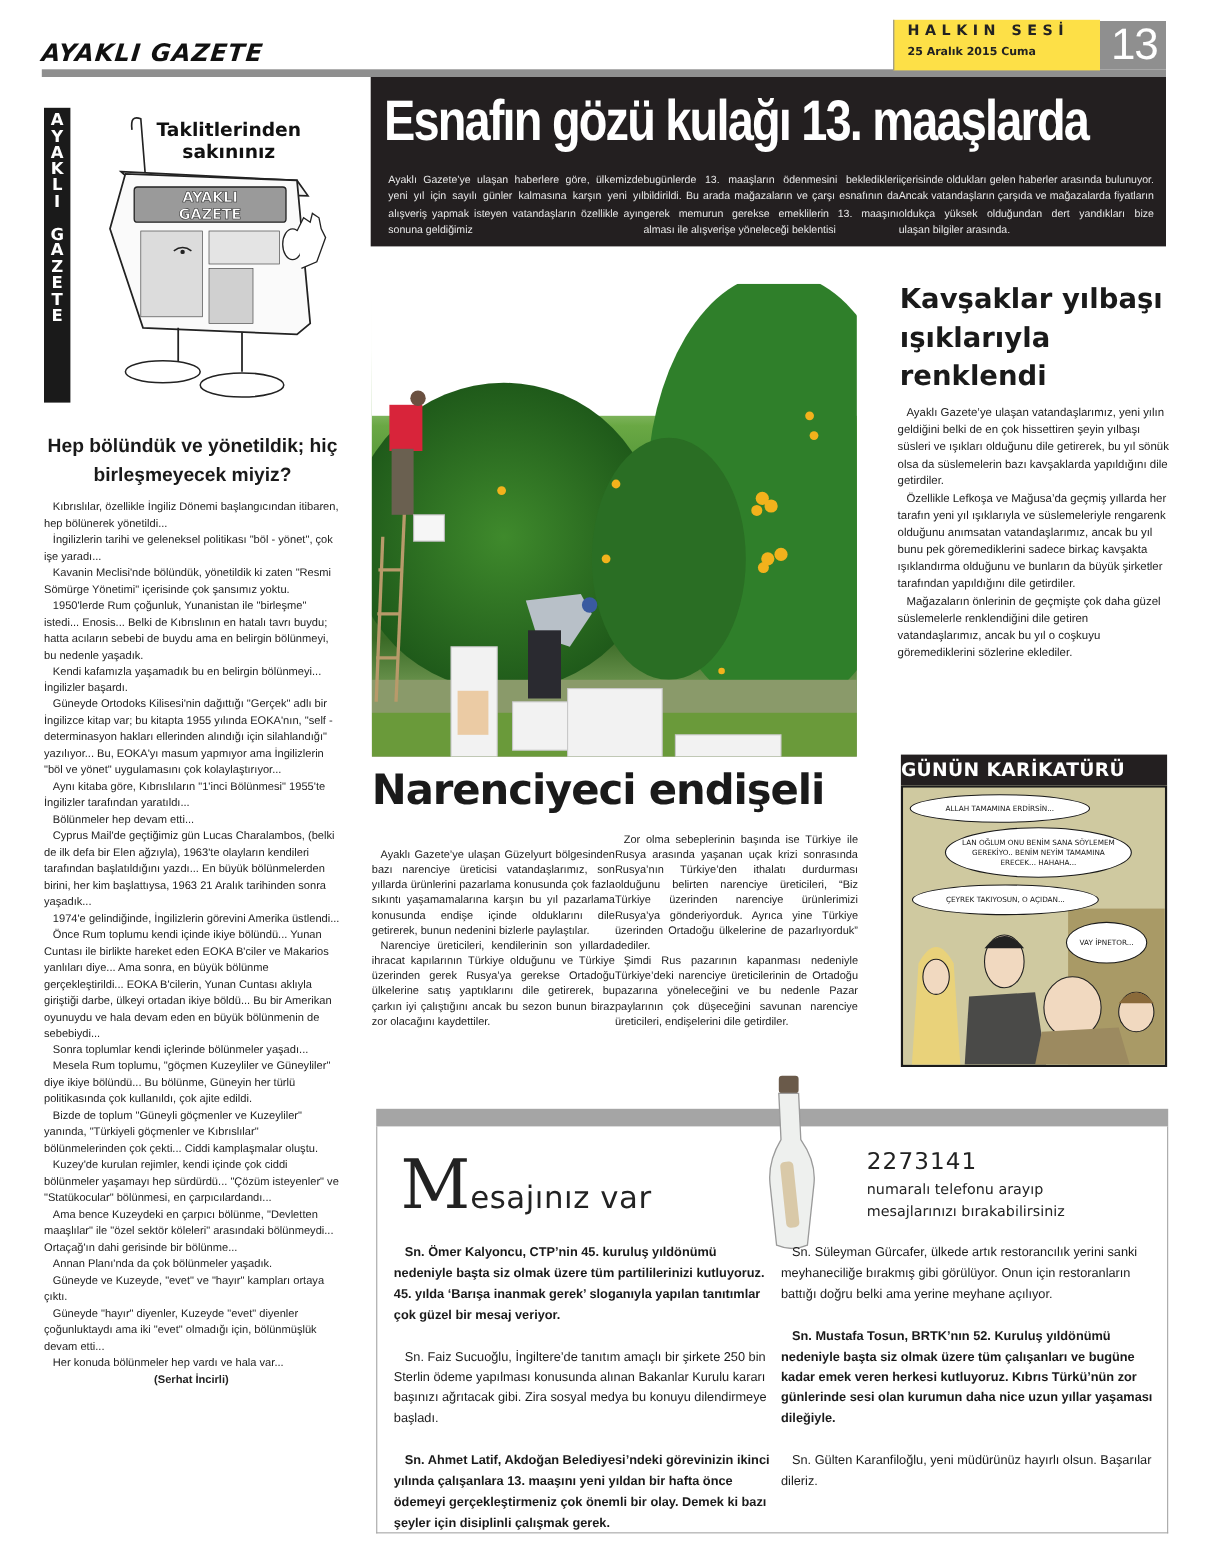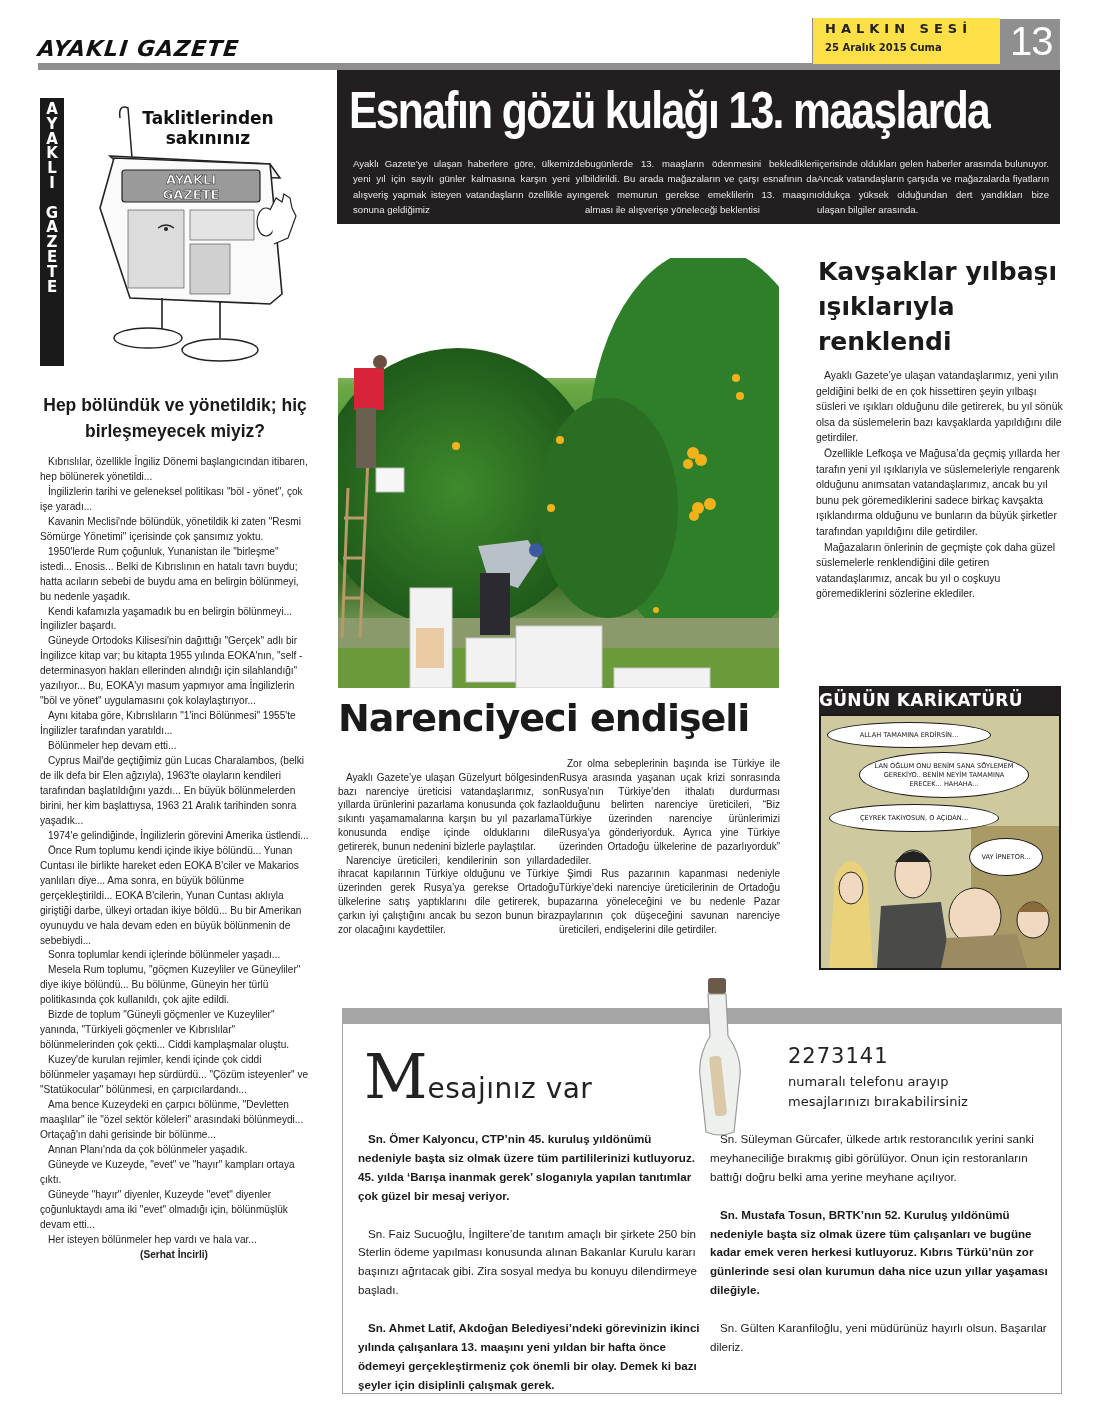--- a/index.html
+++ b/index.html
@@ -150,21 +150,21 @@
     <p>1974'e gelindiğinde, İngilizlerin görevini Amerika üstlendi...</p>
     <p>Önce Rum toplumu kendi içinde ikiye bölündü... Yunan Cuntası ile birlikte hareket eden EOKA B'ciler ve Makarios yanlıları diye... Ama sonra, en büyük bölünme gerçekleştirildi... EOKA B'cilerin, Yunan Cuntası aklıyla giriştiği darbe, ülkeyi ortadan ikiye böldü... Bu bir Amerikan oyunuydu ve hala devam eden en büyük bölünmenin de sebebiydi...</p>
     <p>Sonra toplumlar kendi içlerinde bölünmeler yaşadı...</p>
     <p>Mesela Rum toplumu, "göçmen Kuzeyliler ve Güneyliler" diye ikiye bölündü... Bu bölünme, Güneyin her türlü politikasında çok kullanıldı, çok ajite edildi.</p>
     <p>Bizde de toplum "Güneyli göçmenler ve Kuzeyliler" yanında, "Türkiyeli göçmenler ve Kıbrıslılar" bölünmelerinden çok çekti... Ciddi kamplaşmalar oluştu.</p>
     <p>Kuzey'de kurulan rejimler, kendi içinde çok ciddi bölünmeler yaşamayı hep sürdürdü... "Çözüm isteyenler" ve "Statükocular" bölünmesi, en çarpıcılardandı...</p>
     <p>Ama bence Kuzeydeki en çarpıcı bölünme, "Devletten maaşlılar" ile "özel sektör köleleri" arasındaki bölünmeydi... Ortaçağ'ın dahi gerisinde bir bölünme...</p>
     <p>Annan Planı'nda da çok bölünmeler yaşadık.</p>
     <p>Güneyde ve Kuzeyde, "evet" ve "hayır" kampları ortaya çıktı.</p>
     <p>Güneyde "hayır" diyenler, Kuzeyde "evet" diyenler çoğunluktaydı ama iki "evet" olmadığı için, bölünmüşlük devam etti...</p>
-    <p>Her isteyen bölünmeler hep vardı ve hala var...</p>
+    <p>Her konuda bölünmeler hep vardı ve hala var...</p>
     <p class="op-author">(Serhat İncirli)</p>
   </div>
 
 <div class="photo" aria-label="Narenciye bahçesinde portakal toplayan işçiler">
   <svg width="441" height="430" viewBox="0 0 441 430">
     <defs>
       <radialGradient id="tree" cx="50%" cy="50%" r="50%">
         <stop offset="0%" stop-color="#3f8a2c"></stop>
         <stop offset="100%" stop-color="#1f5a1a"></stop>
       </radialGradient>

